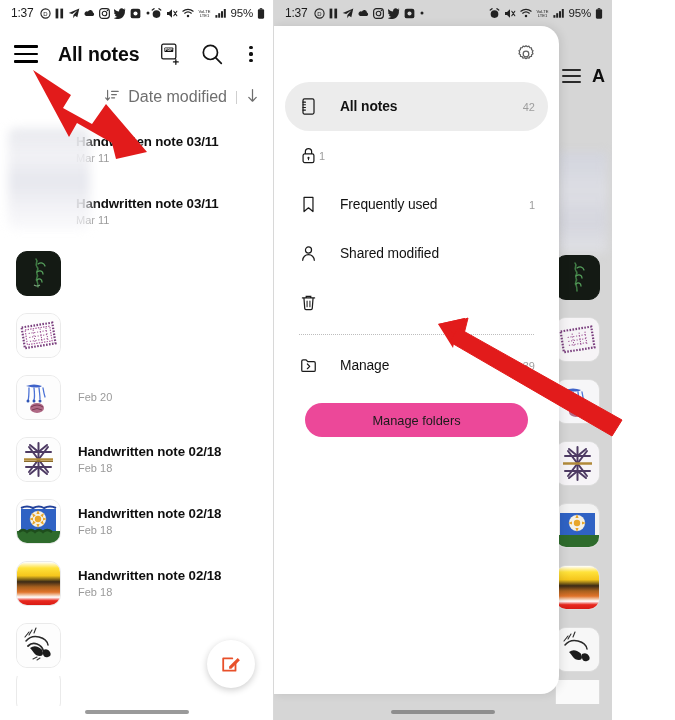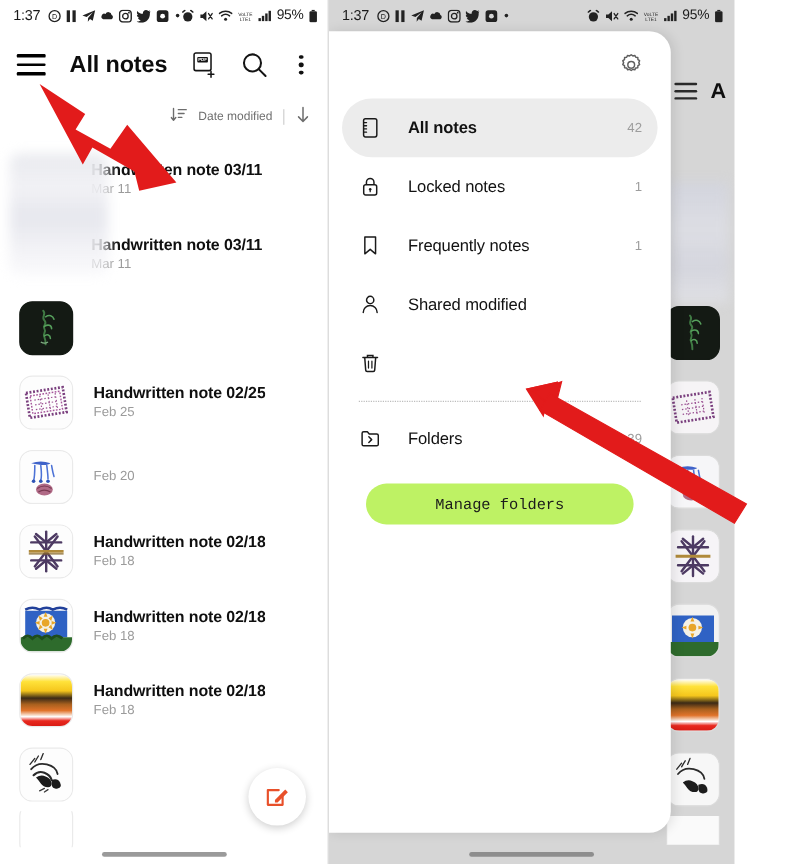--- a/index.html
+++ b/index.html
@@ -132,21 +132,21 @@
 
   
   .sortbar {
     height: 30px;
     display: flex;
     align-items: center;
     justify-content: flex-end;
     padding-right: 14px;
     gap: 9px;
     color: #6d6d6d;
-    font-size: 10px;
+    font-size: 16px;
   }
   .sort-label { color: #6f6f6f; }
   .sort-sep {
     width: 1px;
     height: 13px;
     background: #cfcfcf;
     display: inline-block;
   }
 
   
@@ -379,28 +379,28 @@
     margin: 7px 14px 6px 14px;
     border-top: 1.3px dotted #bdbdbd;
     height: 0;
   }
   .manage-wrap {
     display: flex;
     justify-content: center;
     margin-top: 13px;
   }
   .manage-btn {
-    background: #bef264;
+    background: #ec4899;
     border: none;
     border-radius: 20px;
     height: 34px;
     width: 223px;
     font-size: 12.8px;
     color: #1b1b1b;
-    font-family: Liberation Mono, monospace;
+    font-family: Liberation Sans, sans-serif;
     cursor: pointer;
   }
 
   
   .arrow-svg {
     position: absolute;
     pointer-events: none;
     overflow: visible;
   }
 </style>
@@ -582,24 +582,20 @@
         <div class="thumb">
           <svg width="43" height="43" viewBox="0 0 43 43">
             <rect width="43" height="43" fill="#fdfdfd"></rect>
             <g transform="rotate(-9 21 21)">
               <rect x="6" y="11" width="31" height="21" fill="none" stroke="#7a3f7e" stroke-width="2.2" stroke-dasharray="1.6 1.4"></rect>
               <rect x="9" y="14" width="25" height="15" fill="none" stroke="#a6559b" stroke-width="1.2" stroke-dasharray="1.4 1.2"></rect>
               <path d="M12 18 h19 M12 22 h19 M12 26 h19" stroke="#9a4f92" stroke-width="1" stroke-dasharray="1.2 1.6"></path>
               <path d="M17 15 v13 M24 15 v13 M30 15 v13" stroke="#9a4f92" stroke-width="1" stroke-dasharray="1.2 1.6"></path>
             </g>
           </svg>
-        </div>
-        <div class="note-text">
-          <div class="note-title">Handwritten note 02/25</div>
-          <div class="note-date">Feb 25</div>
         </div>
       </div>
 
       <div class="note-row">
         <div class="thumb">
           <svg width="43" height="43" viewBox="0 0 43 43">
             <rect width="43" height="43" fill="#fdfdfd"></rect>
             <path d="M9 10 q8 -3 16 0 q-3 3 -16 0 z" fill="#3f63c9"></path>
             <path d="M12 12 q0 9 -1 13 M17 12 q1 9 0 12 M22 12 q1 8 1 11 M26 12 q1 6 2 9" stroke="#4c72d6" stroke-width="1.3" fill="none" stroke-linecap="round"></path>
             <circle cx="11" cy="25" r="1.5" fill="#2f54b5"></circle>
@@ -950,31 +946,30 @@
 
         <div class="drawer-item">
           <span class="di-icon">
             <svg width="19" height="19" viewBox="0 0 20 20">
               <rect x="4.3" y="8.4" width="11.4" height="9" rx="1.7" fill="none" stroke="#1a1a1a" stroke-width="1.3"></rect>
               <path d="M6.7 8.4 V6.1 a3.3 3.3 0 0 1 6.6 0 v2.3" fill="none" stroke="#1a1a1a" stroke-width="1.3"></path>
               <circle cx="10" cy="12.4" r="1.1" fill="#1a1a1a"></circle>
               <path d="M10 13 v1.5" stroke="#1a1a1a" stroke-width="1.1" stroke-linecap="round"></path>
             </svg>
           </span>
-          <span class="di-label">Locked notes</span>
           <span class="di-count">1</span>
         </div>
 
         <div class="drawer-item">
           <span class="di-icon">
             <svg width="19" height="19" viewBox="0 0 20 20">
               <path d="M5.3 2.6 h9.4 v14.8 L10 13.5 L5.3 17.4 z" fill="none" stroke="#1a1a1a" stroke-width="1.3" stroke-linejoin="round"></path>
             </svg>
           </span>
-          <span class="di-label">Frequently notes</span>
+          <span class="di-label">Frequently used</span>
           <span class="di-count">1</span>
         </div>
 
         <div class="drawer-item">
           <span class="di-icon">
             <svg width="19" height="19" viewBox="0 0 20 20">
               <circle cx="10" cy="6.3" r="3.2" fill="none" stroke="#1a1a1a" stroke-width="1.3"></circle>
               <path d="M3.9 17.2 c0 -3.6 2.8 -6 6.1 -6 s6.1 2.4 6.1 6" fill="none" stroke="#1a1a1a" stroke-width="1.3" stroke-linecap="round"></path>
             </svg>
           </span>
@@ -996,21 +991,21 @@
 
         <div class="drawer-divider"></div>
 
         <div class="drawer-item">
           <span class="di-icon">
             <svg width="19" height="19" viewBox="0 0 20 20">
               <path d="M2.9 5.4 a1.4 1.4 0 0 1 1.4 -1.4 h3.2 l1.7 1.9 h6.5 a1.4 1.4 0 0 1 1.4 1.4 v7.6 a1.4 1.4 0 0 1 -1.4 1.4 H4.3 a1.4 1.4 0 0 1 -1.4 -1.4 z" fill="none" stroke="#1a1a1a" stroke-width="1.3" stroke-linejoin="round"></path>
               <path d="M8.8 8.4 L11.3 10.9 L8.8 13.4" fill="none" stroke="#1a1a1a" stroke-width="1.25" stroke-linecap="round" stroke-linejoin="round"></path>
             </svg>
           </span>
-          <span class="di-label">Folders</span>
+          <span class="di-label">Manage</span>
           <span class="di-count">39</span>
         </div>
 
         <div class="manage-wrap">
           <button class="manage-btn">Manage folders</button>
         </div>
       </div>
     </div>
 
     <div class="gesture-bar">

